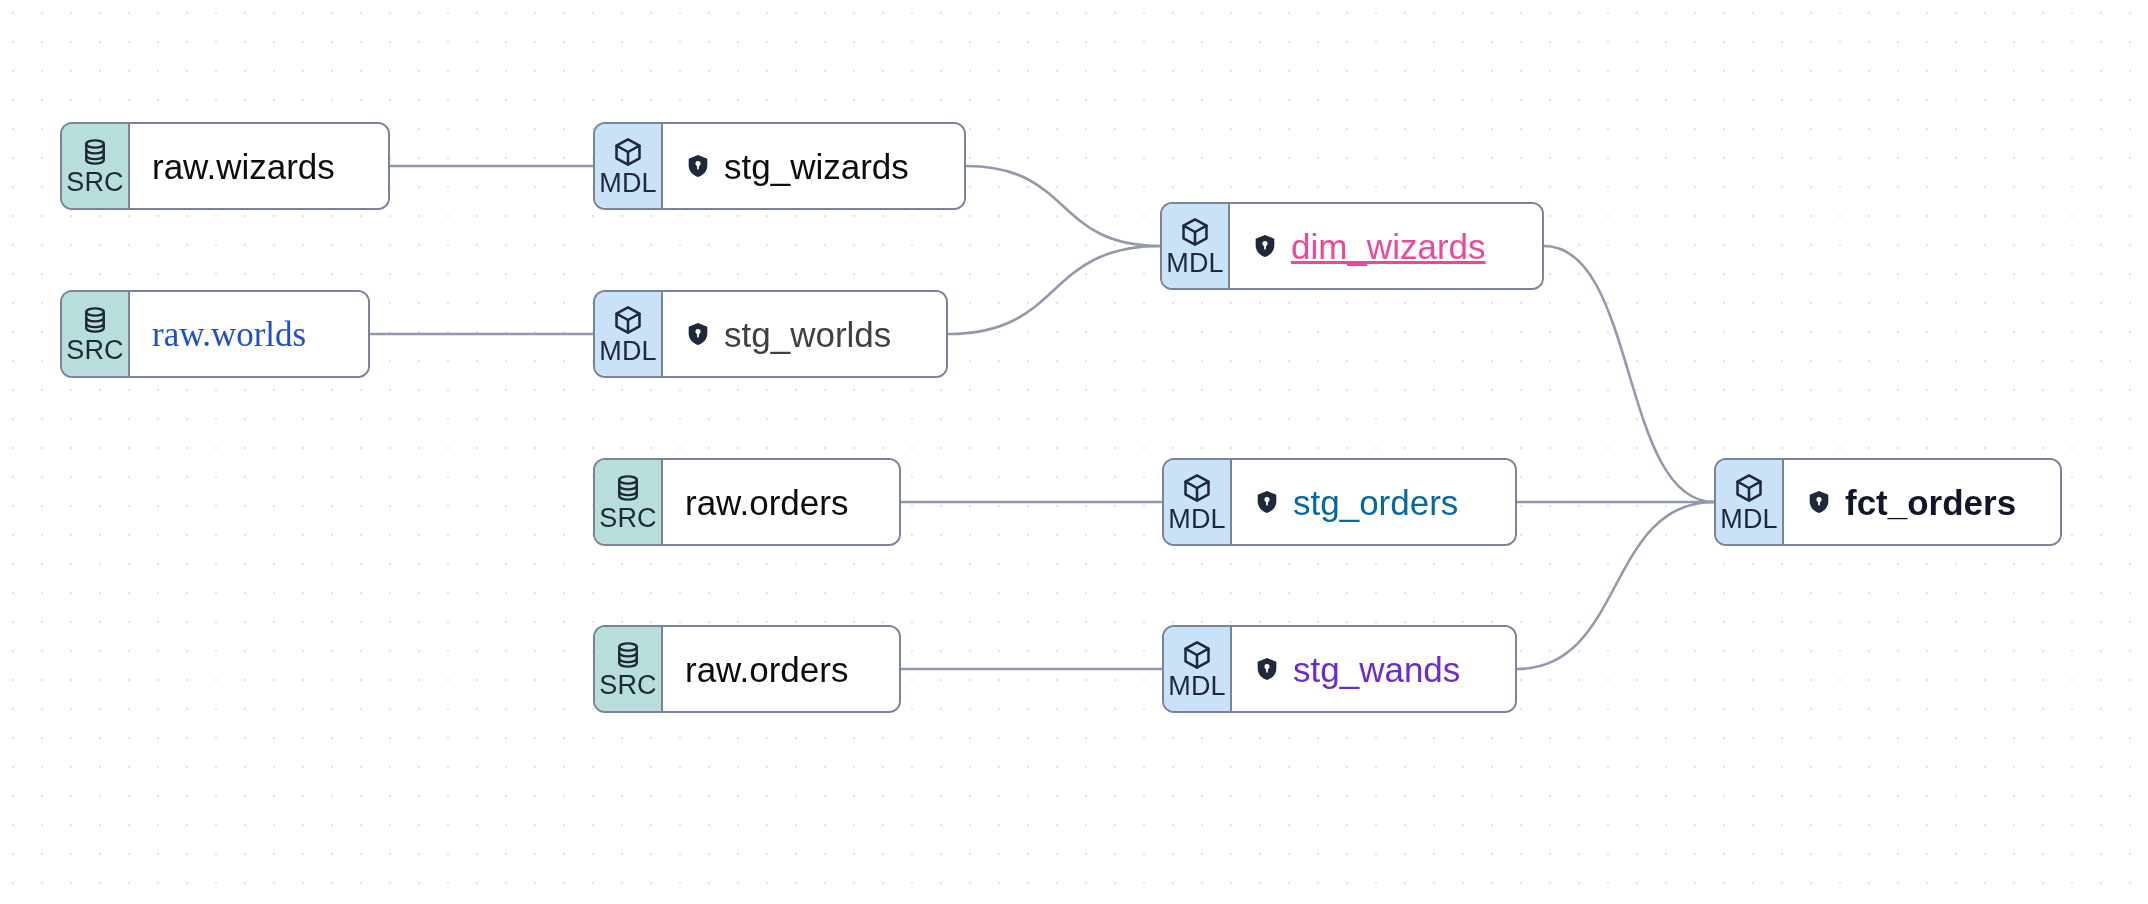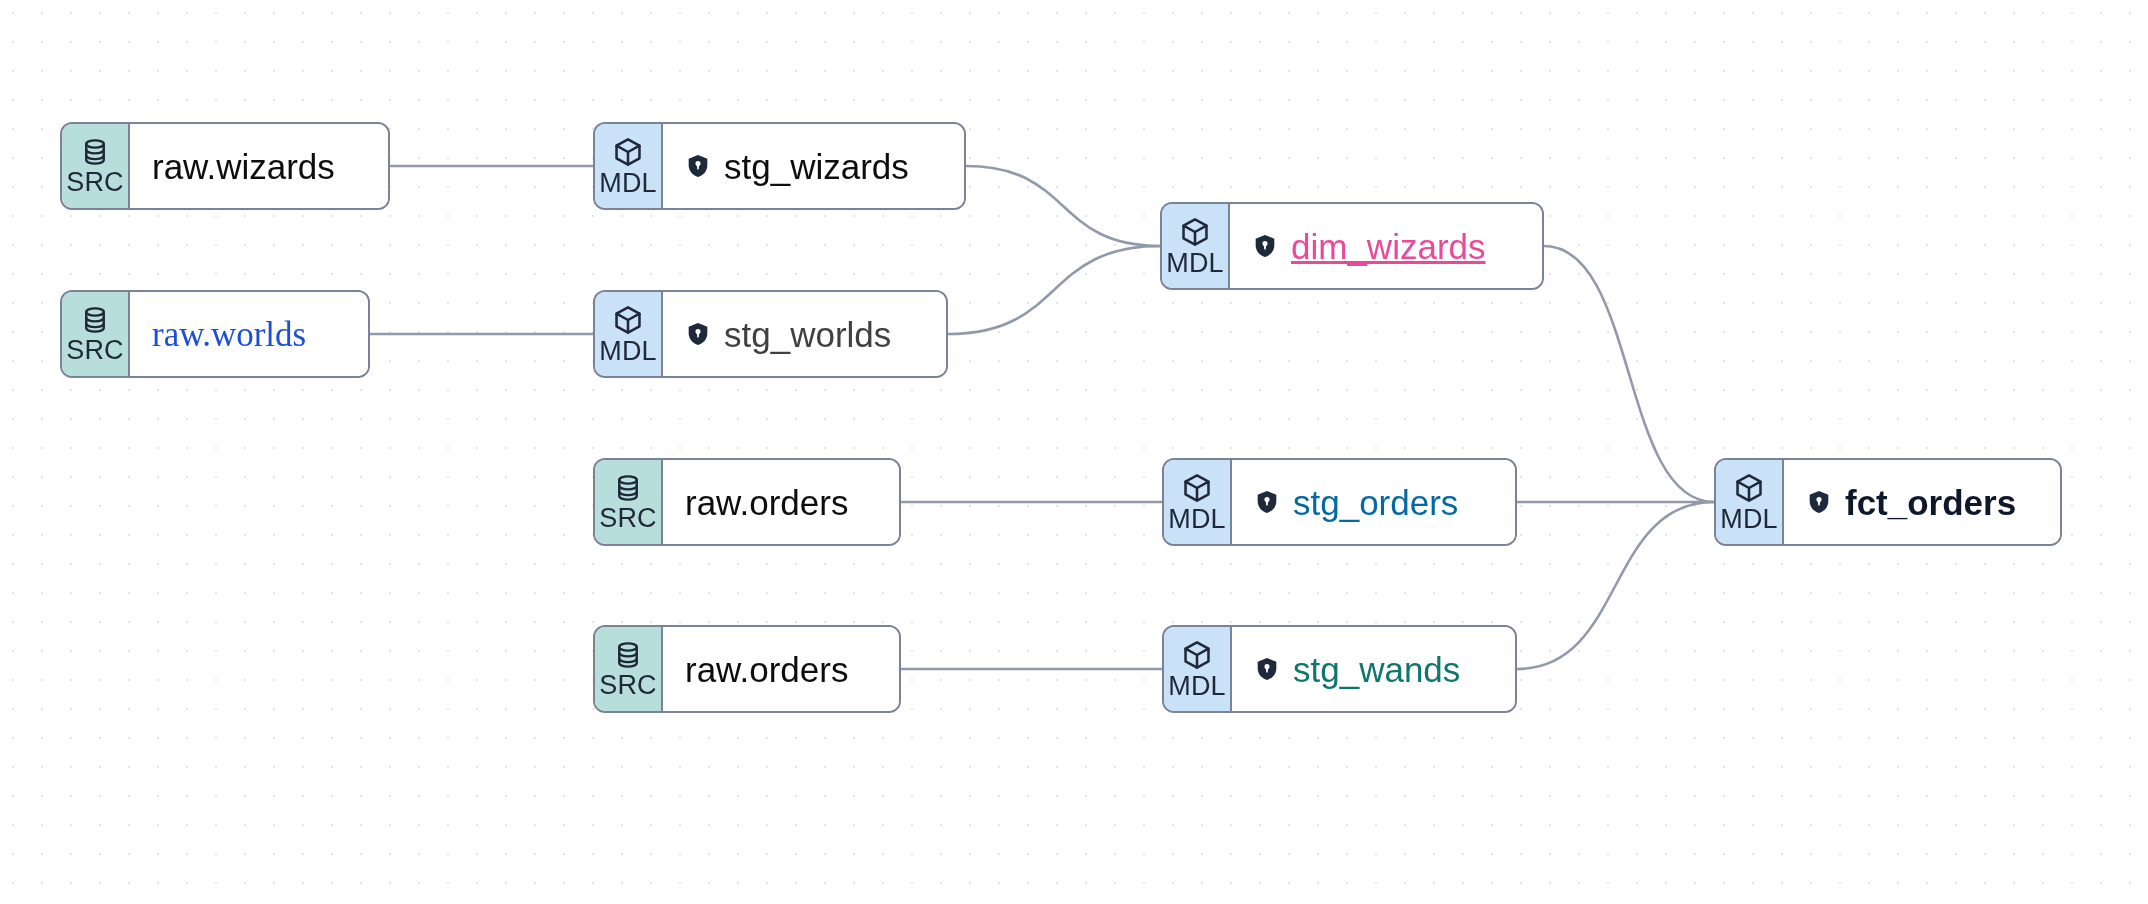--- a/index.html
+++ b/index.html
@@ -237,21 +237,21 @@
               <path d="M12 12v9.4"></path>
             </svg></span>
       <span class="badge-text" style="color: rgb(30, 40, 56);">MDL</span>
     </div>
     <div class="node-body">
       <span class="lock-icon"><svg width="26" height="26" viewBox="0 0 24 24">
               <path d="M12 1.8 3.4 5.2v6.1c0 5.2 3.6 9.4 8.6 10.9 5-1.5 8.6-5.7 8.6-10.9V5.2z" fill="#1e293b"></path>
               <circle cx="12" cy="9.8" r="2.35" fill="#ffffff"></circle>
               <path d="M10.85 10.1h2.3l-.5 5.1h-1.3z" fill="#ffffff"></path>
             </svg></span>
-      <span class="node-label" style="color: #0f766e;">stg_wands</span>
+      <span class="node-label" style="color: #6d28d9;">stg_wands</span>
     </div>
   </div>
 
   <div class="node" style="left: 1160px; top: 202px; width: 384px; height: 88px; border-color: rgb(122, 131, 153);">
     <div class="node-badge mdl" style="background: rgb(201, 226, 247); border-right-color: rgb(122, 131, 153);">
       <span class="badge-icon"><svg width="32" height="32" viewBox="0 0 24 24" fill="none" stroke="#1e2838" stroke-width="1.9" stroke-linecap="round" stroke-linejoin="round">
               <path d="M12 2.6 20.6 7.3v9.4L12 21.4 3.4 16.7V7.3z"></path>
               <path d="M3.4 7.3 12 12l8.6-4.7"></path>
               <path d="M12 12v9.4"></path>
             </svg></span>

